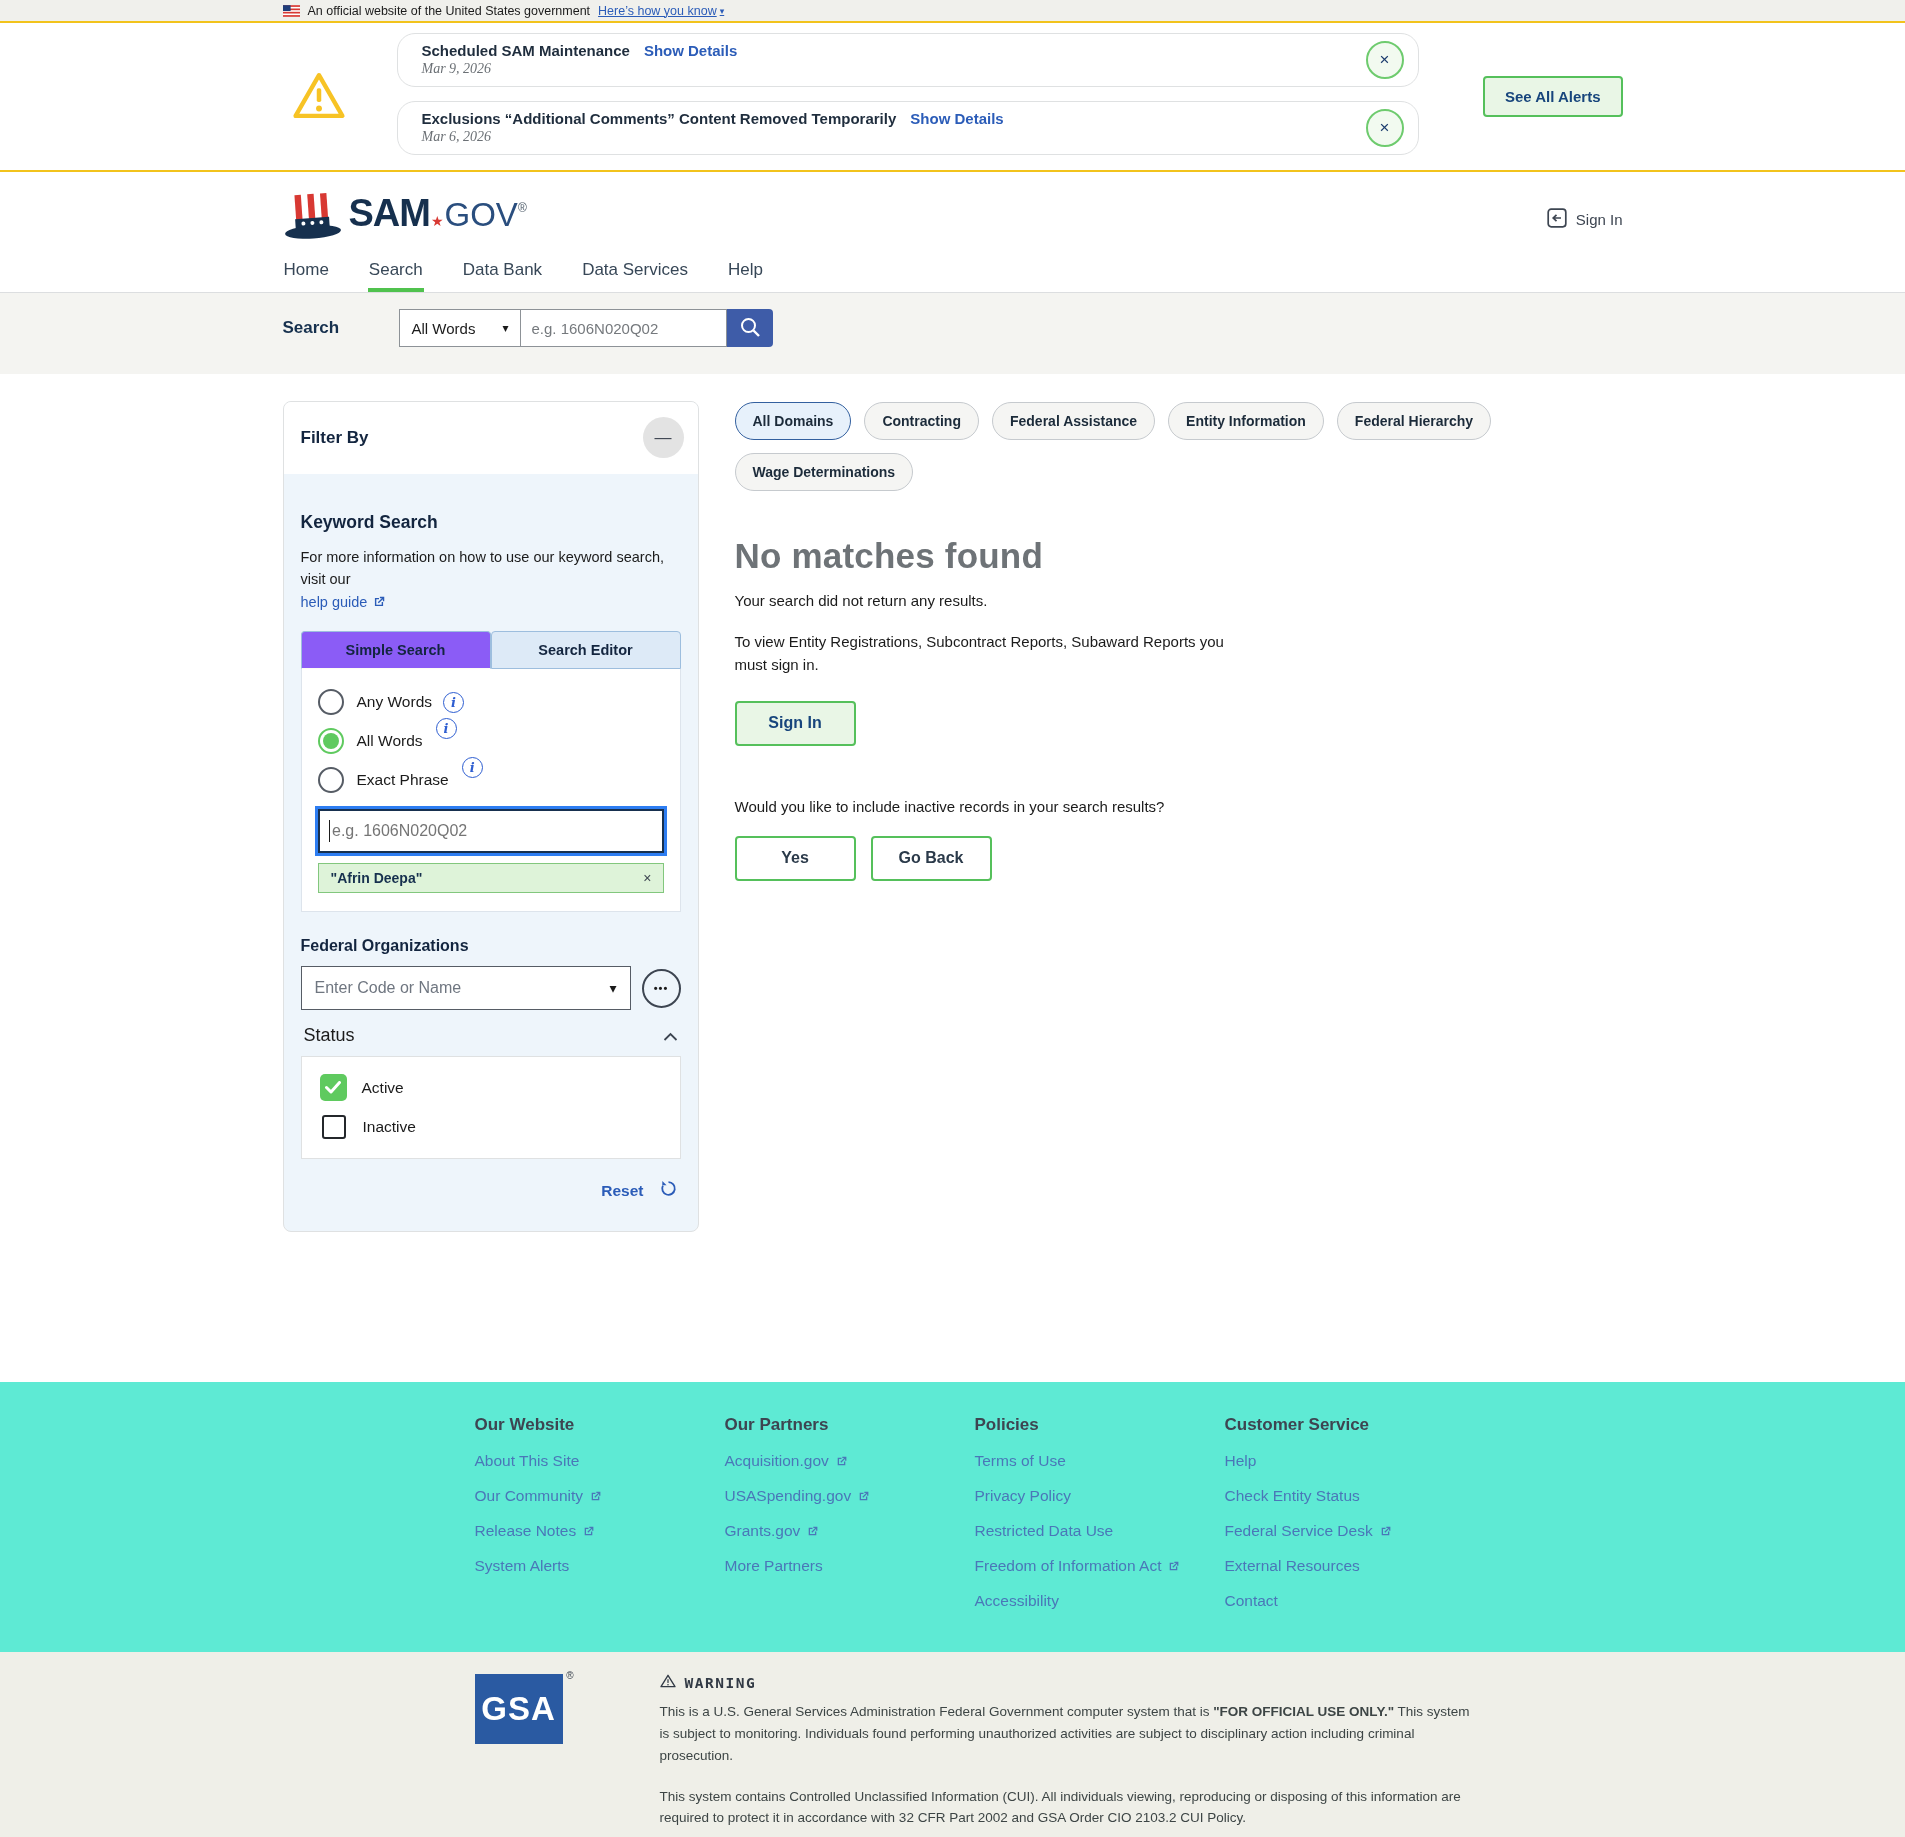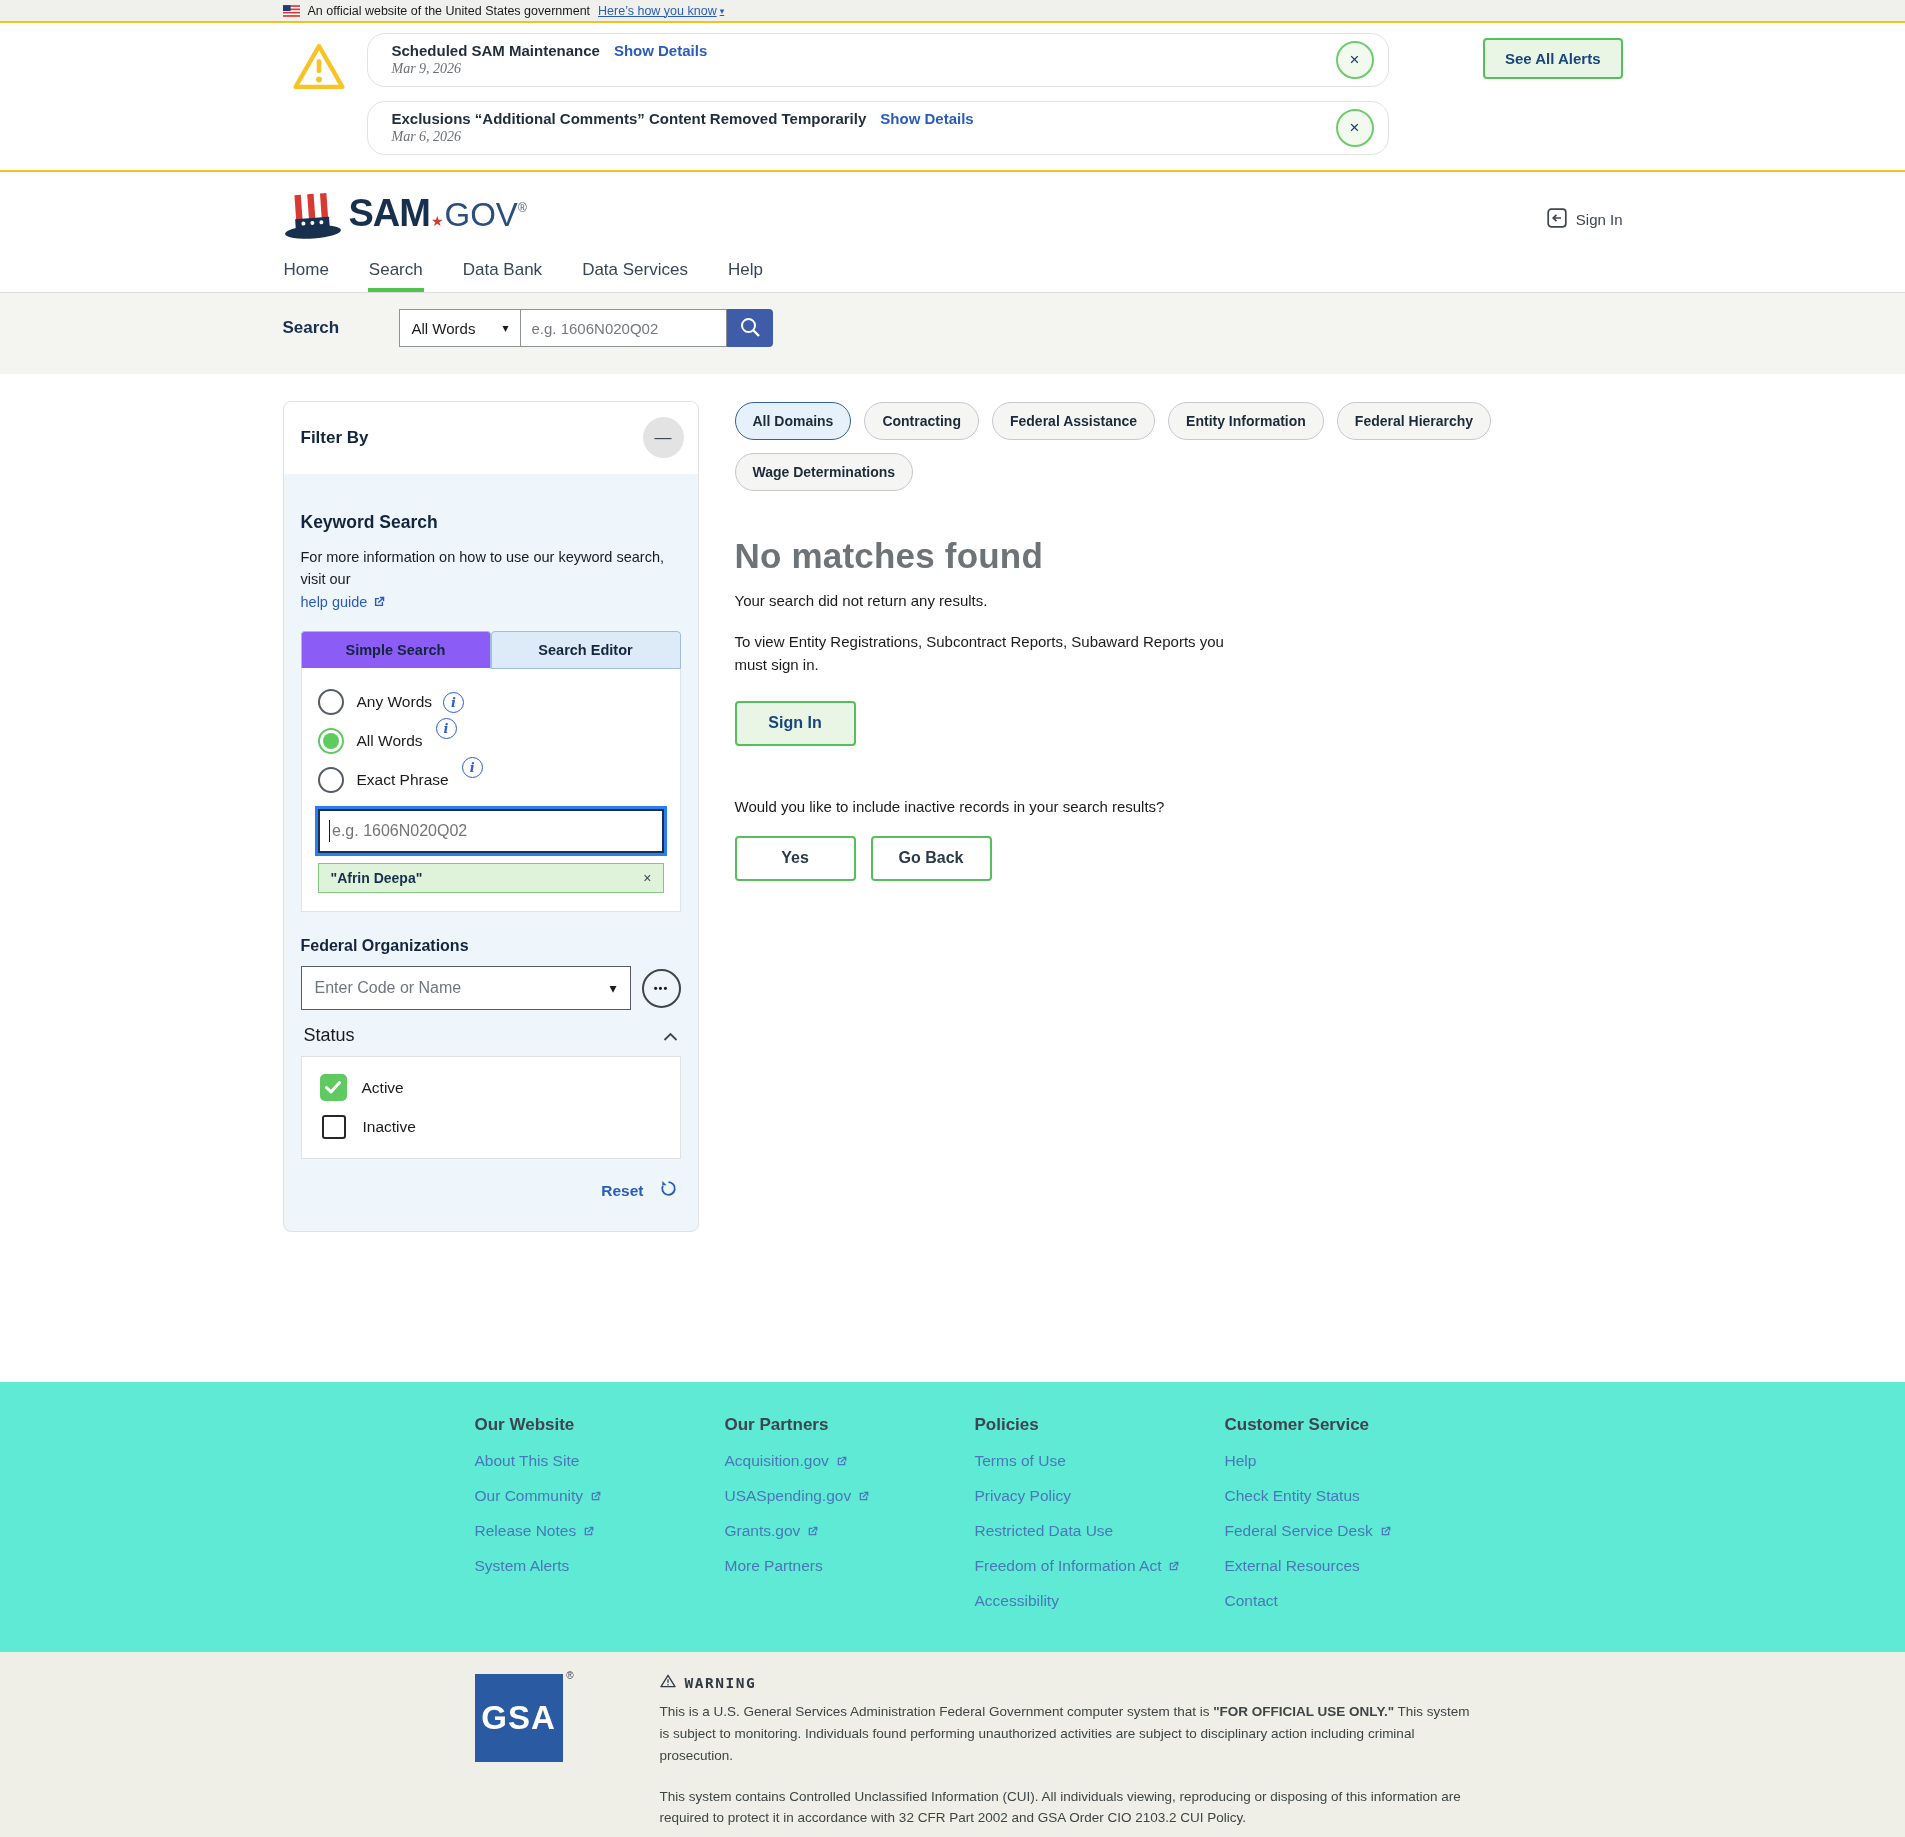--- a/index.html
+++ b/index.html
@@ -12,21 +12,21 @@
   .container { width:1340px; margin:0 auto; }
 
   
   .gov-banner { background:#f0f0ec; height:21px; font-size:12.5px; }
   .gov-banner .container { display:flex; align-items:center; gap:8px; height:21px; }
   .gov-link { color:#2b5cb8; text-decoration:underline; cursor:pointer; display:flex; align-items:center; gap:3px;}
   .gov-chev { font-size:9px; color:#2b5cb8; }
 
   
   .alerts-section { background:#fff; border-top:2px solid #f2c31c; border-bottom:2px solid #f2c31c; padding:10px 0 15px; }
-  .alerts-row { display:flex; align-items:flex-start; }
+  .alerts-row { display:flex; align-items:center;gap:30px; }
   .tri-wrap { margin:8px 20px 0 8px; }
   .alert-cards { width:1022px; display:flex; flex-direction:column; gap:14px; }
   .alert-card { border:1px solid #dfe1e2; border-radius:18px; min-height:54px;
     display:flex; align-items:center; justify-content:space-between; padding:6px 14px 7px 24px; }
   .alert-title-row { font-size:15px; font-weight:bold; color:#1f2d3d; display:flex; gap:14px; align-items:baseline;}
   .alert-link { color:#2b5cb8; cursor:pointer; }
   .alert-date { font-style:italic; font-size:14px; color:#6b7075; margin-top:2px; font-family:"Liberation Serif", serif;}
   .close-btn { width:38px; height:38px; border-radius:50%; border:2px solid #6ecb6e; background:#f2faf0;
     color:#1c3c6e; font-size:17px; display:flex; align-items:center; justify-content:center; cursor:pointer; flex:none;}
   .see-all-btn { margin-left:auto; margin-top:5px; height:41px; padding:0 20px; background:#e9f6e6;
@@ -144,21 +144,21 @@
   .footer-links { background:#5eead4; padding:33px 0 42px; }
   .cols { display:grid; grid-template-columns:repeat(4,250px); padding-left:192px; }
   .col-heading { font-size:17px; font-weight:bold; color:#3d4551; }
   .f-link { display:flex; align-items:center; gap:6px; margin-top:17px; font-size:15.5px; color:#4a77b8; cursor:pointer; }
   .ext-icon { display:inline-flex; color:#4a77b8; }
   .help-link .ext-icon { color:#2b5cb8; }
 
   .warning-section { background:#efefe8; padding:22px 0 30px; }
   .warn-row { display:flex; padding-left:192px; }
   .gsa-wrap { position:relative; flex:none; }
-  .gsa-logo { width:88px; height:88px; background:#2a5aa2; color:#fff; display:flex; align-items:center;
+  .gsa-logo { width:88px; height:70px; background:#2a5aa2; color:#fff; display:flex; align-items:center;
     justify-content:center; font-size:33px; font-weight:bold; letter-spacing:1px; }
   .gsa-reg { position:absolute; top:-4px; right:-11px; font-size:10px; color:#3d4551; }
   .warn-body { margin-left:97px; width:822px; }
   .warn-heading { display:flex; align-items:center; gap:9px; font-size:14.5px; font-weight:bold;
     color:#323a45; letter-spacing:1.5px; font-family:"DejaVu Sans Mono", monospace; }
   .warn-p { font-size:13.5px; color:#3d4545; line-height:1.62; margin-top:10px; }
   .warn-p + .warn-p { margin-top:19px; }
   .warn-bold { font-weight:bold; }
 </style>
 </head>

